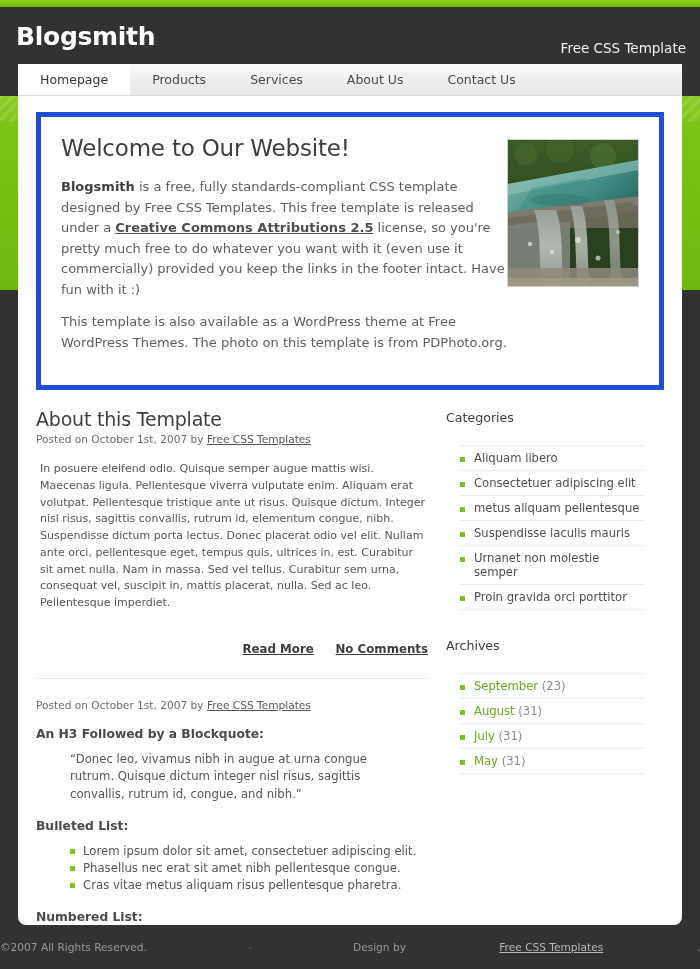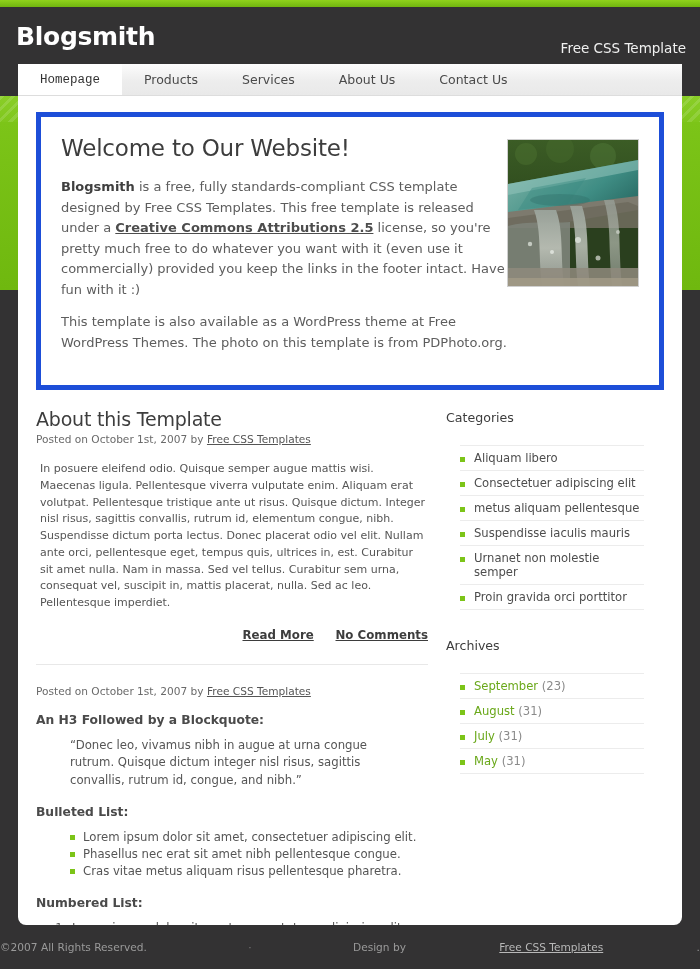--- a/index.html
+++ b/index.html
@@ -58,21 +58,20 @@
     padding: 0 22px;
     font-size: 12.5px;
     color: #4a4a4a;
     white-space: nowrap;
     cursor: pointer;
   }
   .nav-item.active {
     background: #ffffff;
     background-image: linear-gradient(to bottom, #ffffff 0%, #ffffff 100%);
     color: #333;
-    font-family: Liberation Mono, monospace;
   }
 
   
   .greenband {
     position: absolute;
     left: 0; right: 0;
     top: 96px;
     height: 194px;
     background: #7cc418;
     background-image:
@@ -199,21 +198,21 @@
   .post ul li::before {
     content: "";
     position: absolute;
     left: 0; top: 6px;
     width: 5px; height: 5px;
     background: #7cc418;
   }
   .post ol li { padding-left: 2px; }
   .readlinks {
     text-align: right;
-    margin: 16px 0 0 0;
+    margin: 30px 0 0 0;
     font-size: 11.8px;
   }
   .readlinks a {
     color: #3d3d3d;
     text-decoration: underline;
     font-weight: bold;
     margin-left: 18px;
   }
   .divider {
     height: 1px;

